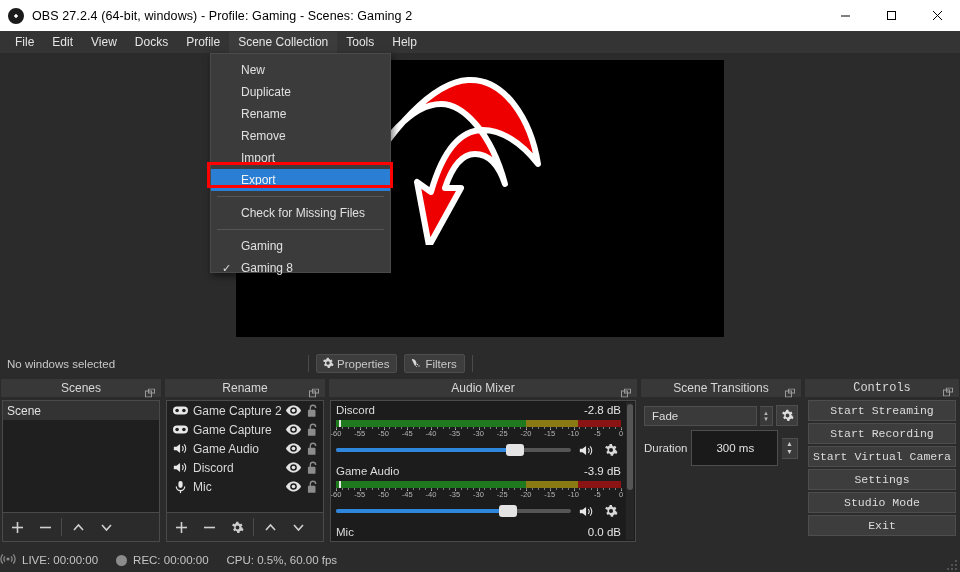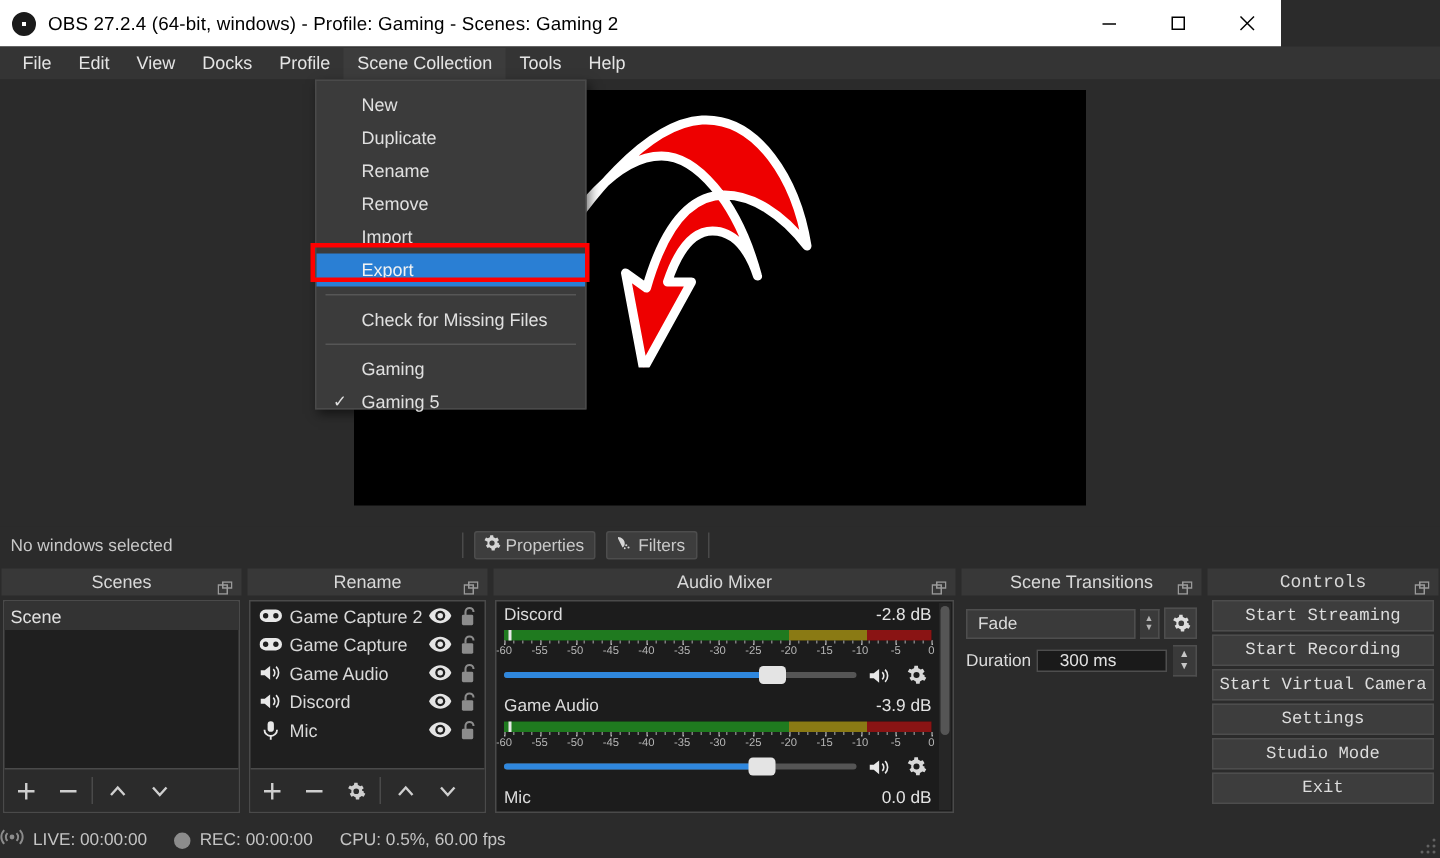--- a/index.html
+++ b/index.html
@@ -7,21 +7,21 @@
     width: 960px; height: 572px;
     overflow: hidden;
     background: #2b2b2b;
     font-family: "Liberation Sans", sans-serif;
     -webkit-font-smoothing: antialiased;
   }
   #app { position: relative; width: 960px; height: 572px; background: #2b2b2b; }
 
   
   .titlebar {
-    position: absolute; left: 0; top: 0; width: 854px; height: 31px;
+    position: absolute; left: 0; top: 0; width: 960px; height: 31px;
     background: #ffffff; display: flex; align-items: center;
   }
   .tb-logo {
     width: 16px; height: 16px; margin-left: 8px; margin-right: 8px;
     border-radius: 50%;
     background: radial-gradient(circle at 50% 50%, #ffffff 0 18%, #1b1b1b 20% 100%);
     border: 2px solid #1b1b1b;
     position: relative;
   }
   .tb-title {
@@ -191,22 +191,22 @@
     display: flex; flex-direction: column; align-items: center; justify-content: center;
     color: #b5b5b5; font-size: 6px; line-height: 6px;
   }
   .gear-sq {
     width: 22px; height: 21px; background: #3d3d3d; border: 1px solid #4e4e4e;
     display: flex; align-items: center; justify-content: center; color: #dedede;
   }
   .tr-row2 { display: flex; align-items: center; padding: 4px 4px 0 4px; gap: 4px; }
   .tr-lab { font-size: 11.5px; color: #dcdcdc; }
   .dur-box {
-    flex: 1; height: 15px; background: #1a1a1a; border: 1px solid #4e4e4e;
-    display: flex; align-items: center; padding-left: 14px; font-size: 11.5px; color: #e2e2e2;
+    flex: 1; height: 36px; background: #1a1a1a; border: 1px solid #4e4e4e;
+    display: flex; align-items: center; padding-left: 24px; font-size: 11.5px; color: #e2e2e2;
   }
   .dur-spin {
     width: 16px; height: 21px; background: #3a3a3a; border: 1px solid #4e4e4e; border-left: none;
     display: flex; flex-direction: column; align-items: center; justify-content: center;
     color: #c8c8c8; font-size: 7px; line-height: 8px;
   }
 
   
   #dock-ctrls { left: 804px; width: 156px; font-family: Liberation Mono, monospace; }
   #dock-ctrls .dock-body { background: #2b2b2b; border: none; left: 4px; right: 4px; }
@@ -275,21 +275,21 @@
     <div class="dd-item">Rename</div>
     <div class="dd-item">Remove</div>
     <div class="dd-item">Import</div>
     <div class="dd-item selected">Export</div>
     <div class="dd-sep"></div>
     <div class="dd-item">Check for Missing Files</div>
     <div class="dd-sep"></div>
     <div class="dd-item">Gaming</div>
     <div class="dd-item">
       <span class="dd-check">✓</span>
-      <span>Gaming 5</span>
+      <span>Gaming 8</span>
     </div>
   </div>
 
   <svg class="arrow-svg" width="200" height="190" viewBox="0 0 200 190">
     <path d="M 63 4 C 120 34 168 78 170 113 C 172 150 130 176 86 183
              C 108 166 120 146 120 128
              C 120 105 100 88 58 76
              L 68 62 L 4 74 L 62 106 L 62 90
              C 86 98 96 108 96 120
              C 96 134 84 144 66 150

